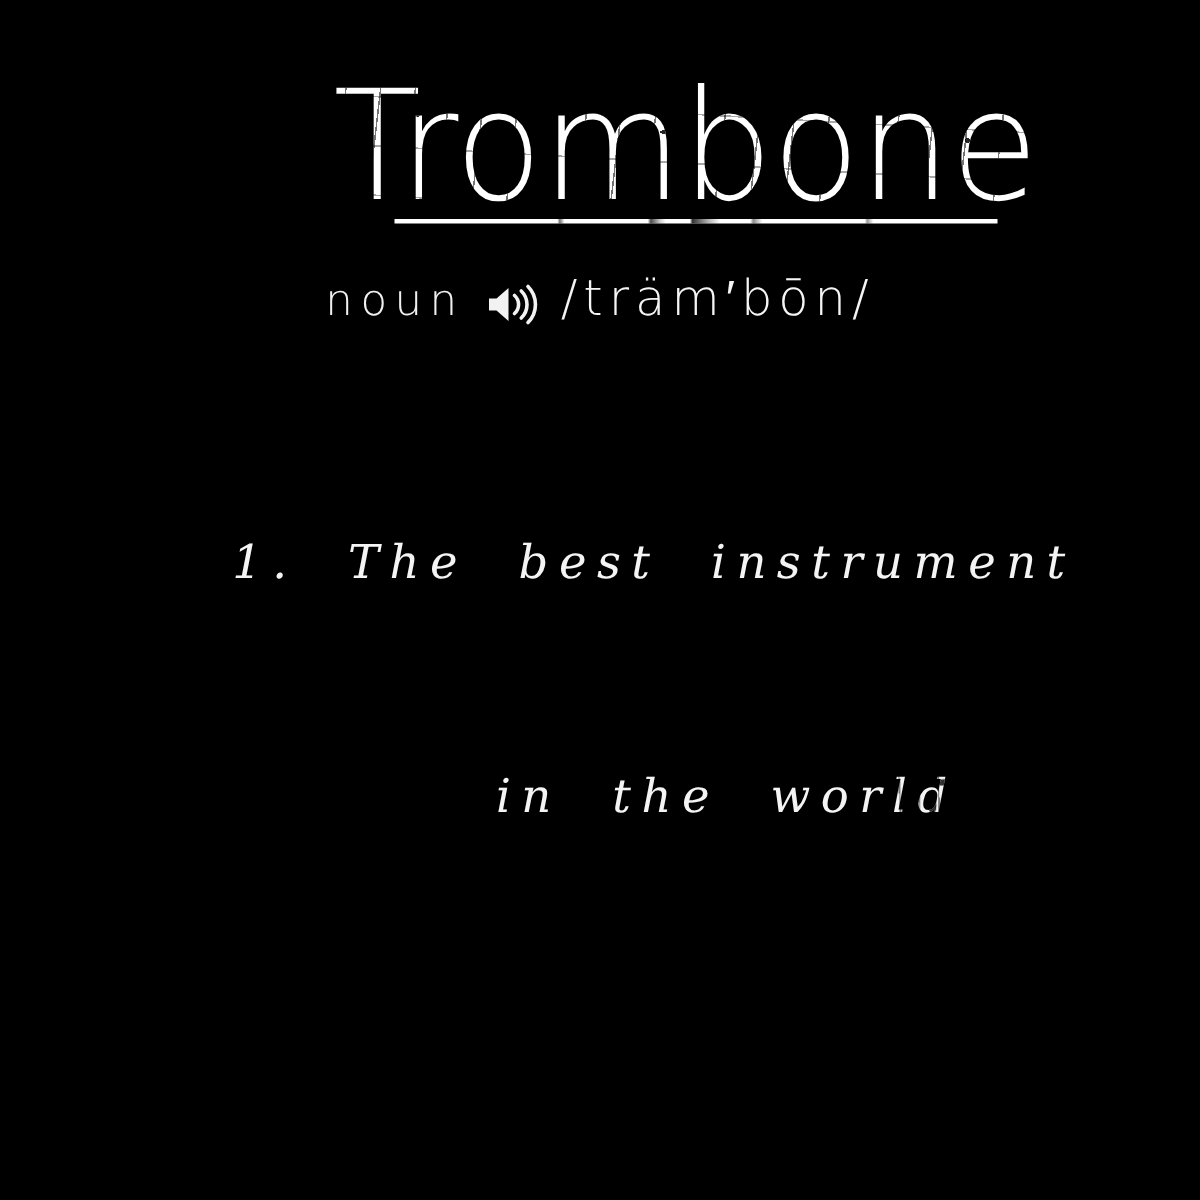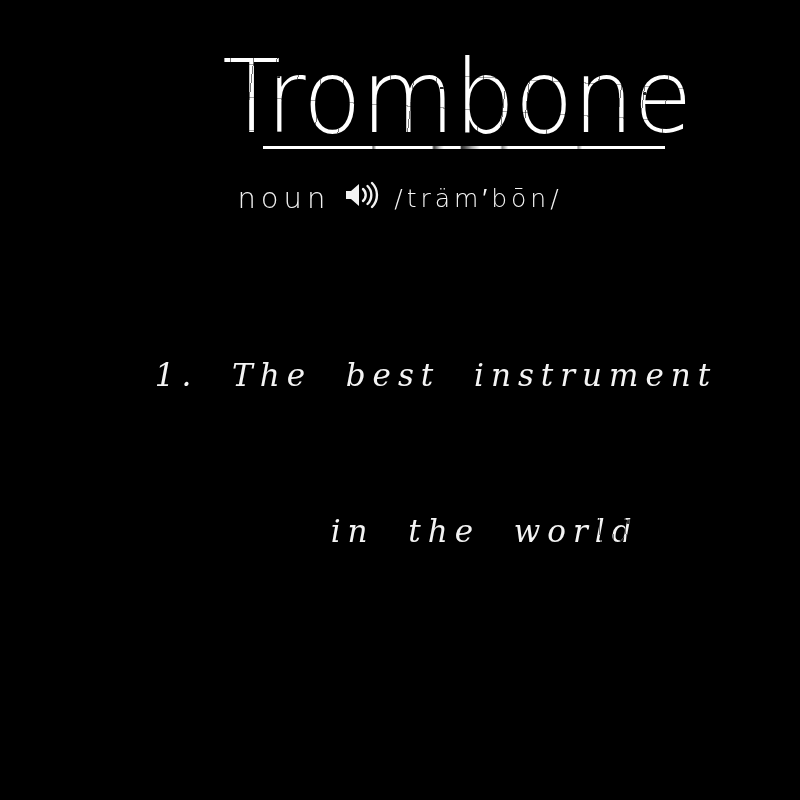--- a/index.html
+++ b/index.html
@@ -95,21 +95,21 @@
         rgba(0,0,0,0) 100%);
   }
 
   
   .pron-row {
     position: absolute;
     left: 0;
     top: 180px;
     width: 800px;
     display: flex;
-    align-items: flex-start;
+    align-items: flex-end;
     justify-content: center;
     gap: 0;
     color: #f2f2f2;
   }
 
   .pos {
     font-family: "DejaVu Sans", sans-serif;
     font-weight: 300;
     font-size: 29px;
     letter-spacing: 5px;
@@ -123,21 +123,21 @@
     width: 40px;
     height: 30px;
     margin: 0 10px 0 14px;
     flex: none;
   }
   .speaker-icon svg { display: block; }
 
   .ipa {
     font-family: "DejaVu Sans", sans-serif;
     font-weight: 300;
-    font-size: 25px;
+    font-size: 33px;
     letter-spacing: 4px;
     line-height: 38px;
     color: #f5f5f5;
     white-space: pre;
   }
 
   
   .definition {
     position: absolute;
     left: 0;

